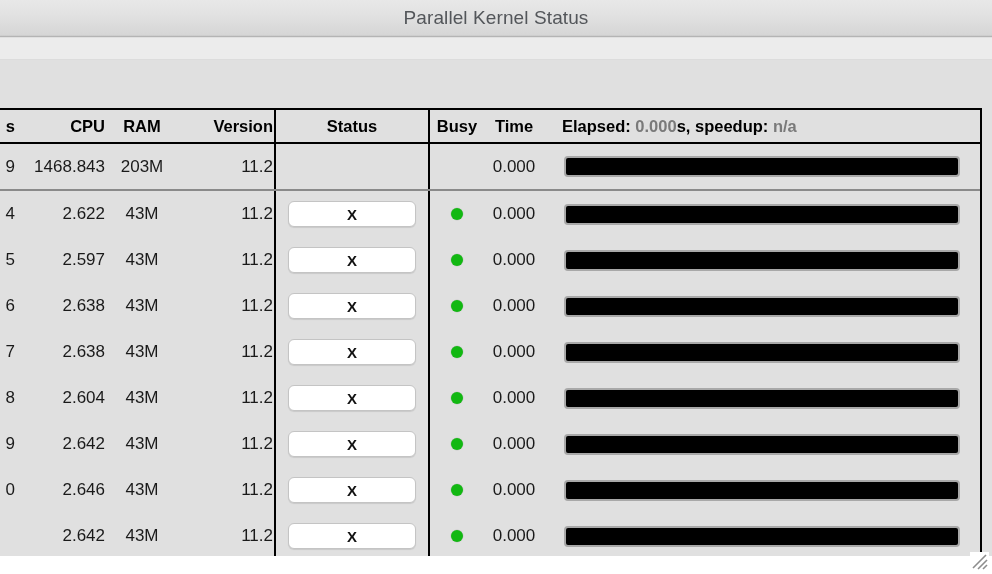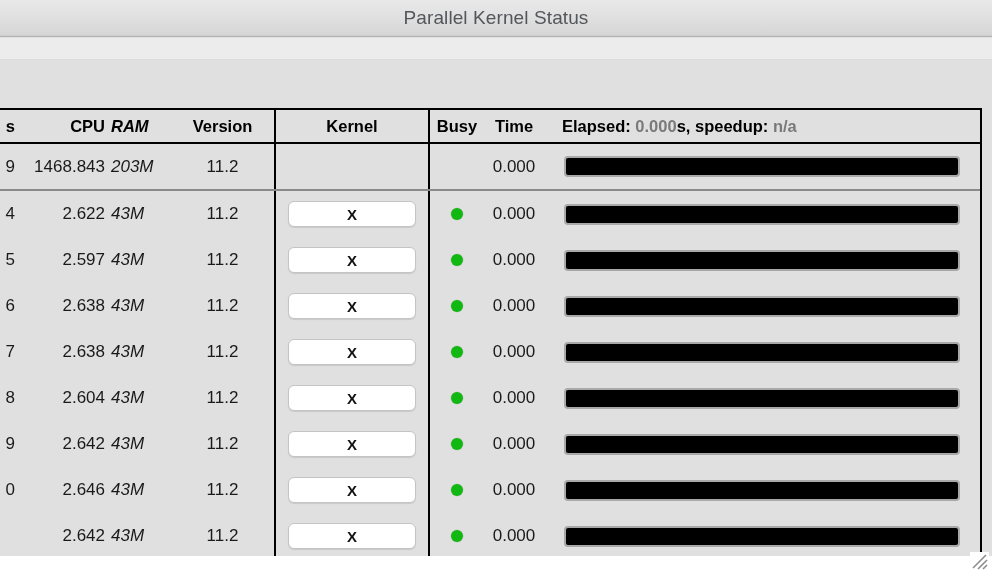--- a/index.html
+++ b/index.html
@@ -98,22 +98,22 @@
     height: 47px;
     border-bottom: 2px solid #8a8a8a;
   }
   .data-row {
     height: 46px;
   }
 
   
   .c-id      { width: 43px;  text-align: right; padding-right: 6px; box-sizing: border-box; }
   .c-cpu     { width: 90px;  text-align: right; padding-right: 6px; box-sizing: border-box; }
-  .c-ram     { width: 68px;  text-align: left; padding-right: 6px; box-sizing: border-box; font-style: italic; }
-  .c-version { width: 95px;  text-align: center; padding-right: 8px; box-sizing: border-box; }
+  .c-ram     { width: 68px;  text-align: center; padding-right: 6px; box-sizing: border-box; }
+  .c-version { width: 95px;  text-align: right; padding-right: 1px; box-sizing: border-box; }
 
   .c-close {
     width: 156px;
     box-sizing: border-box;
     border-left: 2px solid #000000;
     border-right: 2px solid #000000;
     height: 100%;
     display: flex;
     align-items: center;
     justify-content: center;
@@ -231,21 +231,21 @@
   <div id="content-gap"></div>
 
   <div id="table">
 
     <div class="trow" id="thead">
       <div class="c-id">s</div>
       <div class="c-cpu">CPU</div>
       <div class="c-ram">RAM</div>
       <div class="c-version">Version</div>
       <div class="c-close">
-        <span>Kernel</span>
+        <span>Status</span>
       </div>
       <div class="c-busy">Busy</div>
       <div class="c-time">Time</div>
       <div class="c-prog">
         <span class="hdr-elapsed"><span>Elapsed: </span><span class="val">0.000</span><span>s, speedup: </span><span class="val">n/a</span></span>
       </div>
     </div>
 
     <div id="rows-container">
         <div class="trow " id="summary-row">

